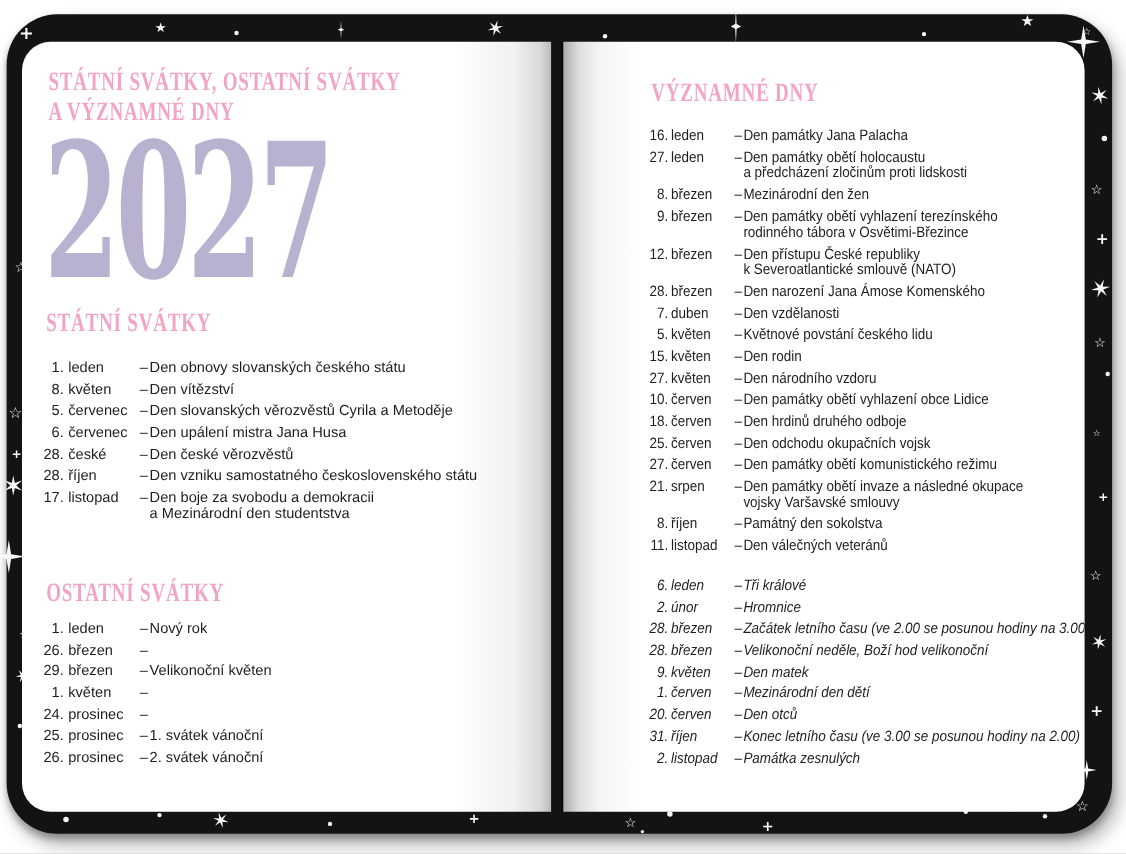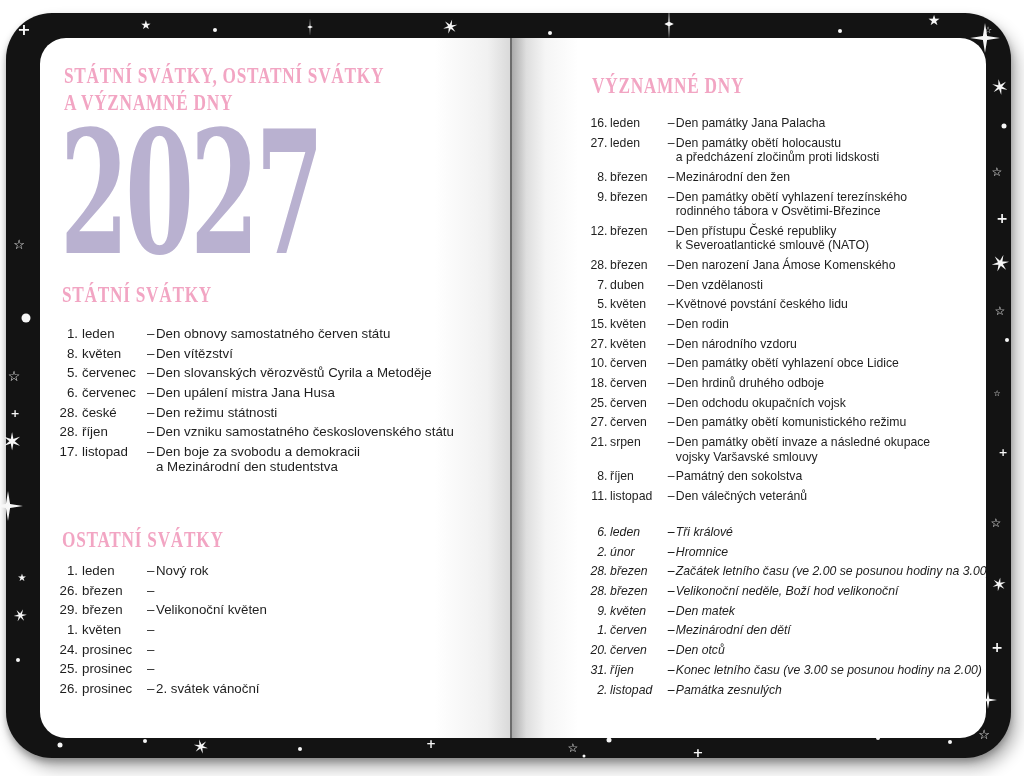--- a/index.html
+++ b/index.html
@@ -10,21 +10,21 @@
          border-radius:46px;box-shadow:6px 10px 16px rgba(0,0,0,.3), 0 4px 6px rgba(0,0,0,.25);}
   
   #star-layer{position:absolute;left:0;top:0;width:1024px;height:776px;pointer-events:none;}
   .star{position:absolute;color:#f7f7f7;font-family:"DejaVu Sans",sans-serif;line-height:1;display:block;}
   .star.dot{background:#f7f7f7;border-radius:50%;}
   .star.sparkle4,.star.sparkle-tall{background:#f7f7f7;
       clip-path:polygon(50% 0%,57% 43%,100% 50%,57% 57%,50% 100%,43% 57%,0% 50%,43% 43%);}
   .star.plus{font-weight:bold;}
   
   .page{position:absolute;top:38px;height:700px;overflow:hidden;}
-  .page-left{left:40px;width:481px;border-radius:26px 0 0 26px;
+  .page-left{left:20px;width:481px;border-radius:26px 0 0 26px;
       background:linear-gradient(to right,#ffffff 0%,#ffffff 82%,#f1f1f1 93%,#d8d8d8 98%,#b9b9b9 100%);}
   .page-right{left:512px;width:474px;border-radius:0 26px 26px 0;
       background:linear-gradient(to right,#ababab 0%,#dedede 3%,#f5f5f5 7%,#ffffff 14%,#ffffff 100%);}
   .spine-line{position:absolute;left:510px;top:38px;width:2px;height:700px;background:rgba(0,0,0,.5);}
   
   .title{position:absolute;left:24px;top:24px;font-family:"Liberation Serif","DejaVu Serif",serif;
          font-weight:bold;font-size:24px;line-height:27px;letter-spacing:1px;color:#f2a5c3;
          transform:scaleX(.72);transform-origin:left top;white-space:nowrap;}
   .sec-head{position:absolute;font-family:"Liberation Serif","DejaVu Serif",serif;font-weight:bold;
          font-size:24px;letter-spacing:1px;color:#f2a5c3;transform:scaleX(.72);
@@ -110,21 +110,21 @@
     </div>
     <div class="year">2027</div>
 
     <div class="sec-head" style="left:22px;top:243px">STÁTNÍ SVÁTKY</div>
     <div class="hlist list-l" style="top:289px">
 
         <div class="row">
           <span class="num">1.</span>
           <span class="mon">leden</span>
           <span class="dash">–</span>
-          <span class="txt">Den obnovy samostatného červen státu</span>
+          <span class="txt">Den obnovy slovanských českého státu</span>
         </div>
 
         <div class="row">
           <span class="num">8.</span>
           <span class="mon">květen</span>
           <span class="dash">–</span>
           <span class="txt">Den vítězství</span>
         </div>
 
         <div class="row">
@@ -138,21 +138,21 @@
           <span class="num">6.</span>
           <span class="mon">červenec</span>
           <span class="dash">–</span>
           <span class="txt">Den upálení mistra Jana Husa</span>
         </div>
 
         <div class="row">
           <span class="num">28.</span>
           <span class="mon">české</span>
           <span class="dash">–</span>
-          <span class="txt">Den režimu státnosti</span>
+          <span class="txt">Den české věrozvěstů</span>
         </div>
 
         <div class="row">
           <span class="num">28.</span>
           <span class="mon">říjen</span>
           <span class="dash">–</span>
           <span class="txt">Den vzniku samostatného československého státu</span>
         </div>
 
         <div class="row">
@@ -196,20 +196,21 @@
         <div class="row">
           <span class="num">24.</span>
           <span class="mon">prosinec</span>
           <span class="dash">–</span>
         </div>
 
         <div class="row">
           <span class="num">25.</span>
           <span class="mon">prosinec</span>
           <span class="dash">–</span>
+          <span class="txt">1. svátek vánoční</span>
         </div>
 
         <div class="row">
           <span class="num">26.</span>
           <span class="mon">prosinec</span>
           <span class="dash">–</span>
           <span class="txt">2. svátek vánoční</span>
         </div>
       </div>
   </div>

